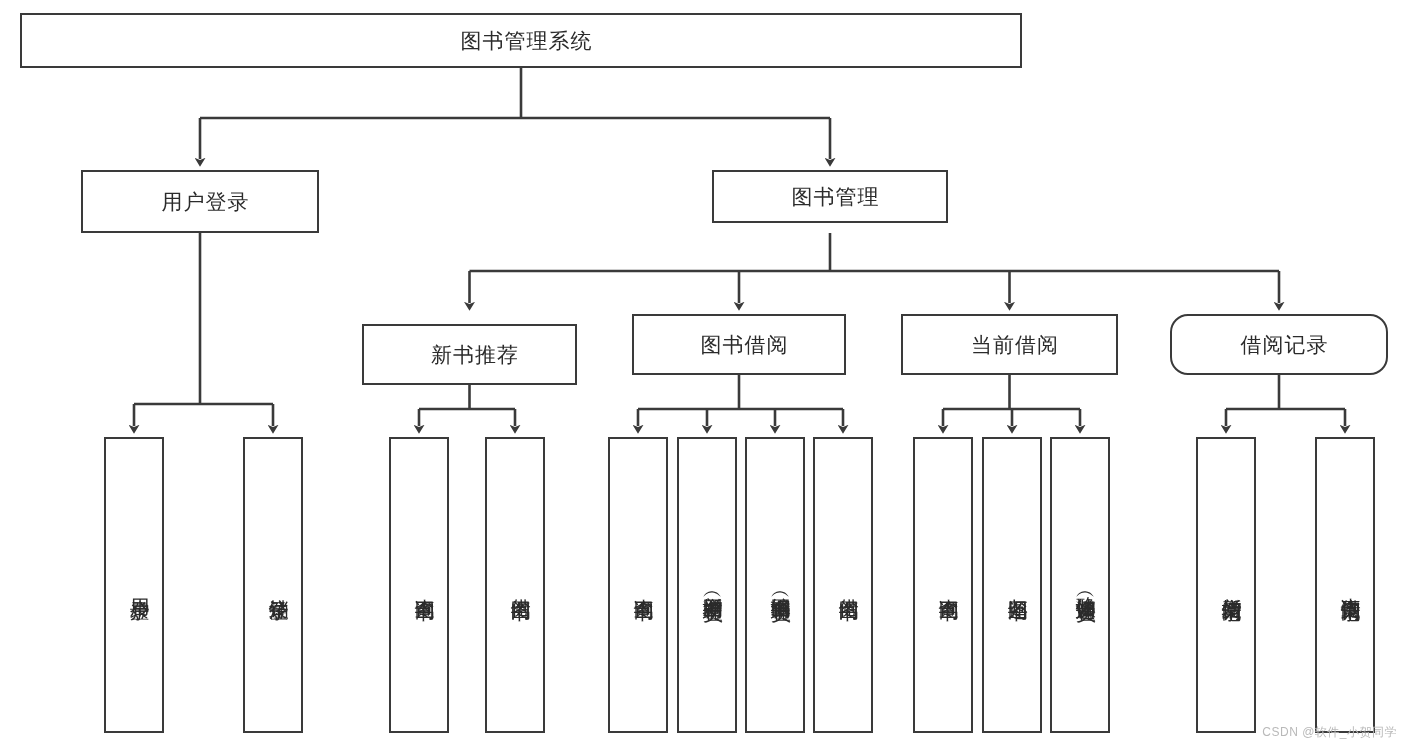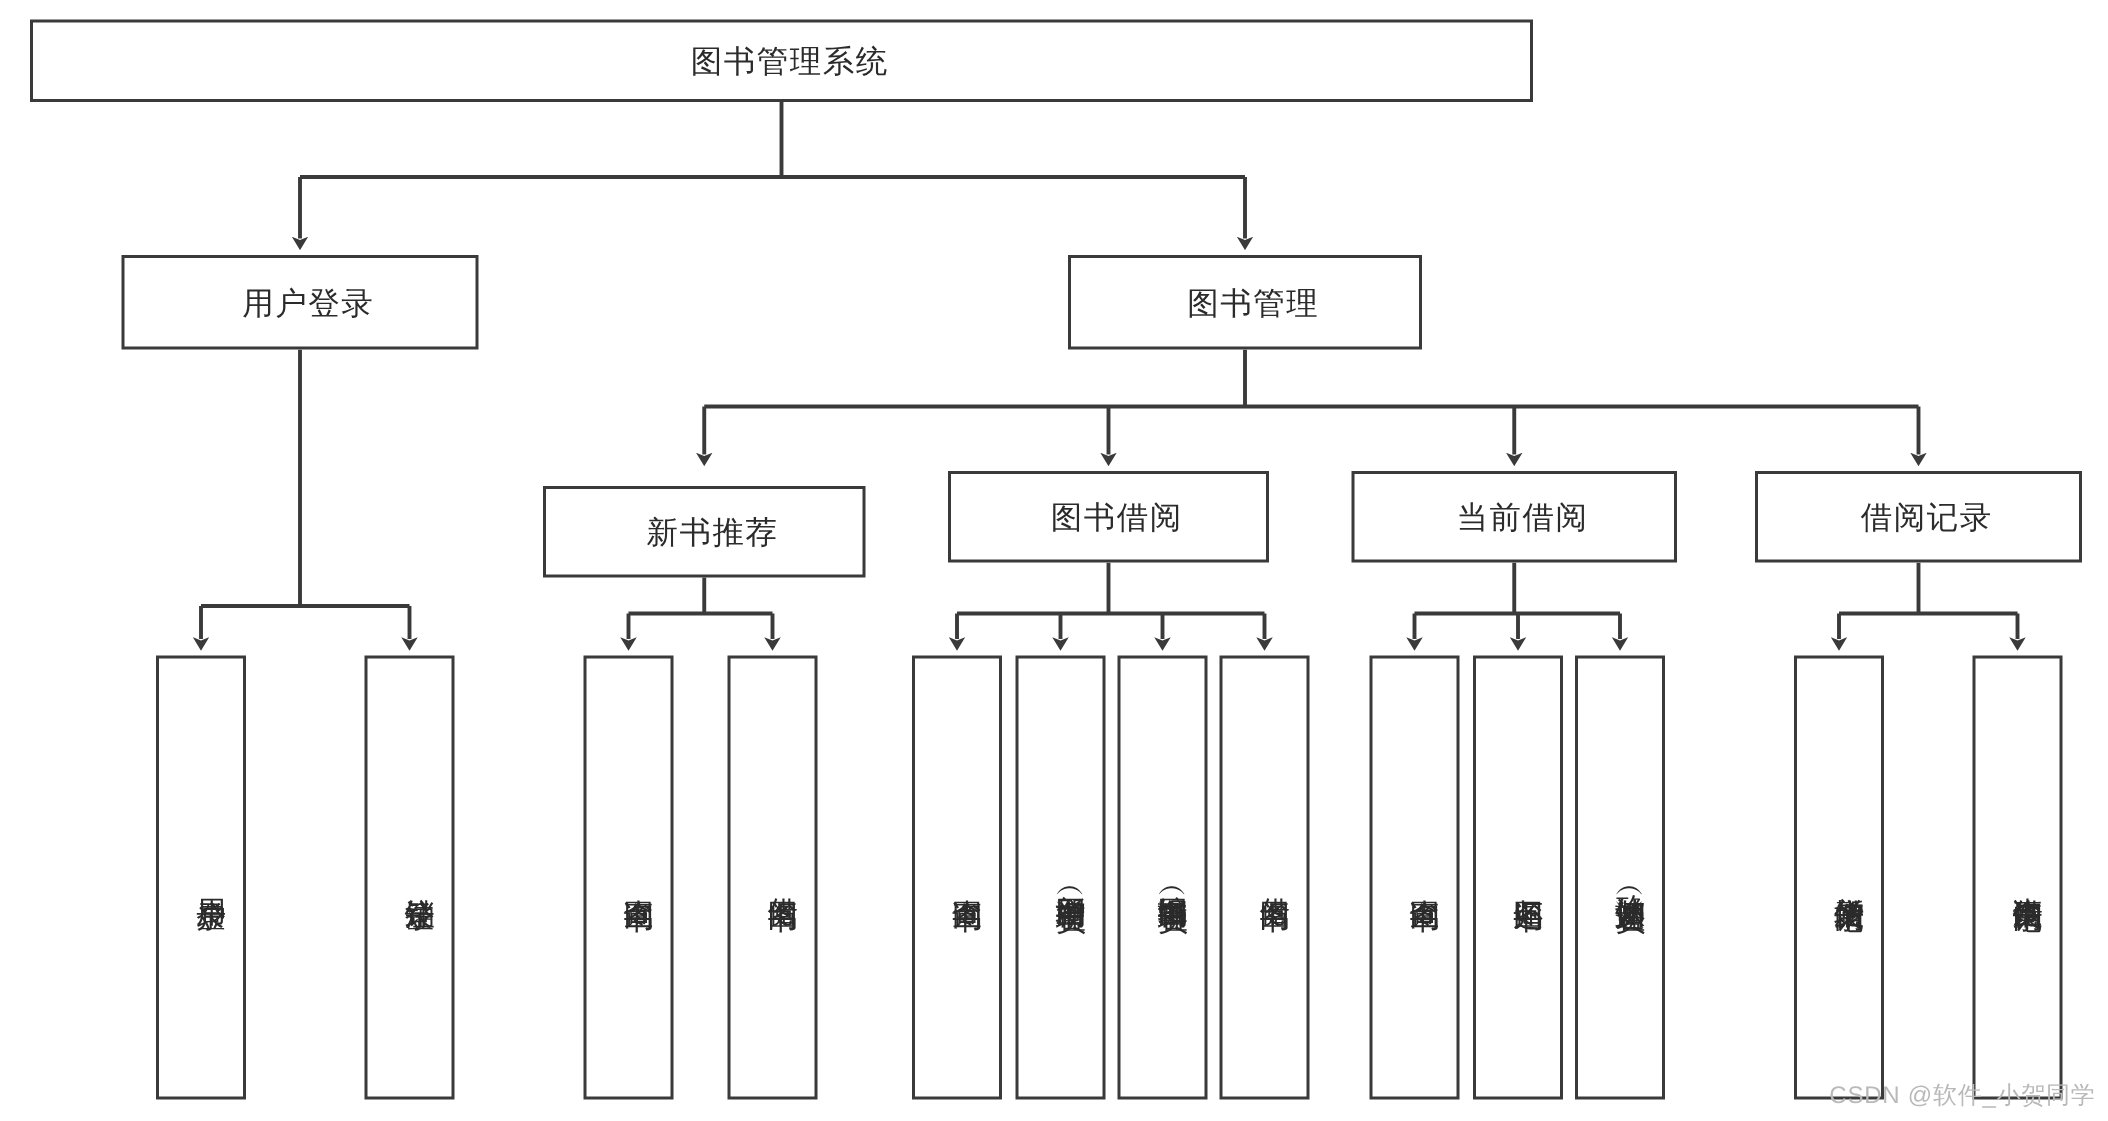--- a/index.html
+++ b/index.html
@@ -51,21 +51,21 @@
     white-space: nowrap;
     text-align: center;
   }
   .node.horiz .label {
     white-space: nowrap;
   }
   .watermark {
     position: absolute;
     right: 8px;
     bottom: 6px;
-    font-size: 16px;
+    font-size: 12px;
     color: #b9b9b9;
     white-space: nowrap;
     letter-spacing: 0.5px;
   }
 </style>
 </head>
 <body>
 
 <div id="canvas">
   <svg id="edges" viewBox="0 0 1405 747">
@@ -111,33 +111,33 @@
       </g>
   </svg>
 
   <div id="nodes">
       <div class="node horiz" style="left: 20px; top: 13px; width: 1002px; height: 55px;">
         <span class="label">图书管理系统</span>
       </div>
       <div class="node horiz" style="left: 81px; top: 170px; width: 238px; height: 63px;">
         <span class="label">用户登录</span>
       </div>
-      <div class="node horiz" style="left: 712px; top: 170px; width: 236px; height: 63px;">
+      <div class="node horiz" style="left: 712px; top: 170px; width: 236px; height: 53px;">
         <span class="label">图书管理</span>
       </div>
       <div class="node horiz" style="left: 362px; top: 324px; width: 215px; height: 61px;">
         <span class="label">新书推荐</span>
       </div>
       <div class="node horiz" style="left: 632px; top: 314px; width: 214px; height: 61px;">
         <span class="label">图书借阅</span>
       </div>
       <div class="node horiz" style="left: 901px; top: 314px; width: 217px; height: 61px;">
         <span class="label">当前借阅</span>
       </div>
-      <div class="node horiz" style="left: 1170px; top: 314px; width: 218px; height: 61px;">
+      <div class="node horiz" style="left: 1170px; top: 314px; width: 218px; height: 61px; border-radius: 18px;">
         <span class="label">借阅记录</span>
       </div>
       <div class="node vert" style="left: 104px; top: 437px; width: 60px; height: 296px;">
         <span class="label">用户登录</span>
       </div>
       <div class="node vert" style="left: 243px; top: 437px; width: 60px; height: 296px;">
         <span class="label">注销登录</span>
       </div>
       <div class="node vert" style="left: 389px; top: 437px; width: 60px; height: 296px;">
         <span class="label">查询图书</span>

